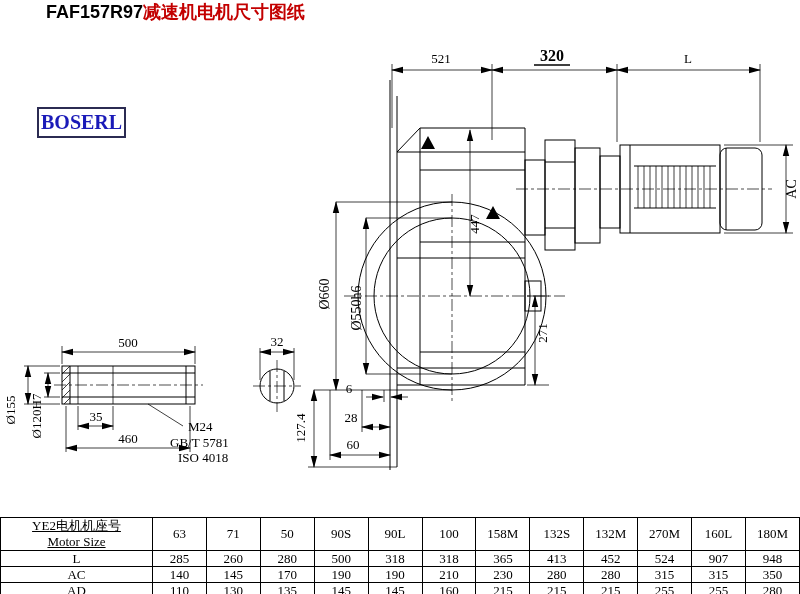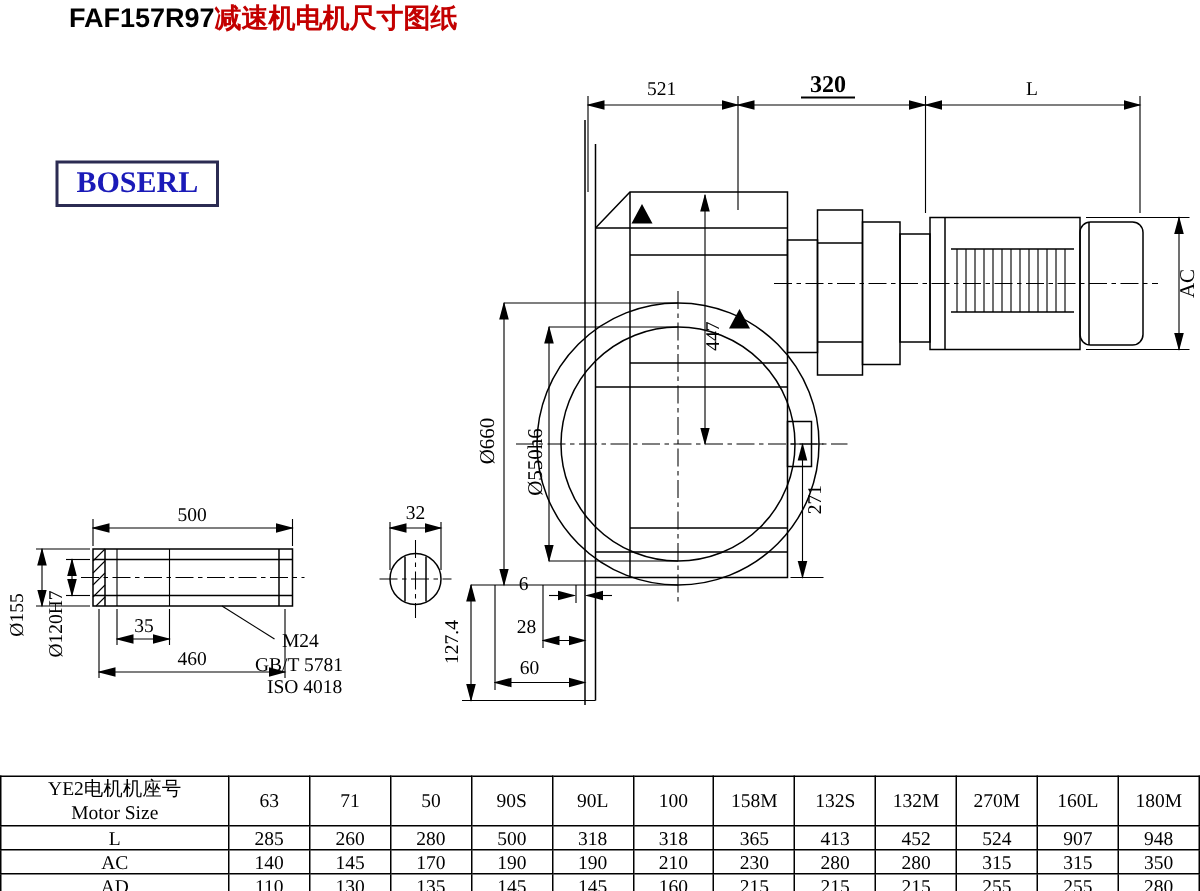--- a/index.html
+++ b/index.html
@@ -3,35 +3,35 @@
 <meta charset="utf-8">
 <style>
   html,body{margin:0;padding:0;background:#fff;}
   .page{position:relative;width:800px;height:594px;background:#fff;overflow:hidden;
         font-family:"Liberation Serif",serif;color:#000;}
   .title{position:absolute;left:7px;top:0;font-family:"Liberation Sans",sans-serif;
          font-size:18px;font-weight:bold;white-space:nowrap;letter-spacing:0;margin-left:39px;}
   .title .model{color:#000;}
   .title .suffix{color:#c30000;}
   .logo{position:absolute;left:37px;top:107px;border:2px solid #2b2b52;
-        padding:2px 12px;font-size:20px;font-weight:bold;color:#1a1ab8;
+        padding:2px 2px;font-size:20px;font-weight:bold;color:#1a1ab8;
         font-family:"Liberation Serif",serif;background:#fff;}
   svg.drawing{position:absolute;left:0;top:0;}
   svg .s{stroke:#000;stroke-width:1;fill:none;}
   svg .t{stroke:#000;stroke-width:0.75;fill:none;}
   svg .cl{stroke:#000;stroke-width:0.7;fill:none;stroke-dasharray:12 3 3 3;}
   svg .f{fill:#000;stroke:none;}
   svg text{font-family:"Liberation Serif",serif;font-size:13px;fill:#000;}
   svg text.big{font-size:14px;}
   svg text.bold{font-size:16px;font-weight:bold;}
   table.size-table{position:absolute;left:0;top:517px;width:800px;border-collapse:collapse;
         table-layout:fixed;text-align:center;font-size:13px;background:#fff;}
   table.size-table td{border:1px solid #000;padding:0;height:15px;line-height:15px;overflow:hidden;}
   table.size-table tr.header td{height:32px;line-height:normal;}
-  table.size-table tr.header td div{line-height:16px;}
+  table.size-table tr.header td div{line-height:16px;text-decoration:underline;}
   table.size-table col.c0{width:152px;}
 </style>
 </head>
 <body>
 
 <div class="page">
 
   <div class="title">
     <span class="model">FAF157R97</span><span class="suffix">减速机电机尺寸图纸</span>
   </div>

